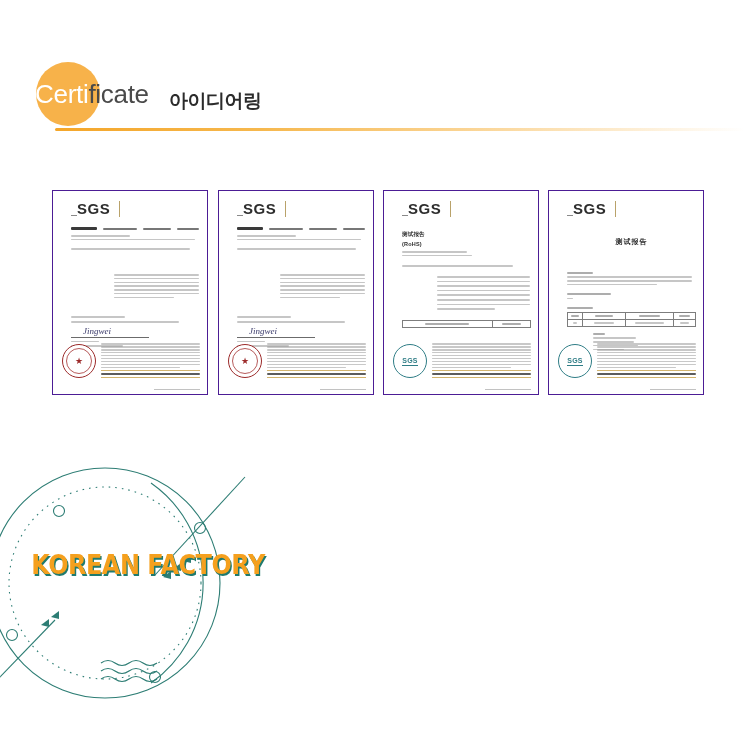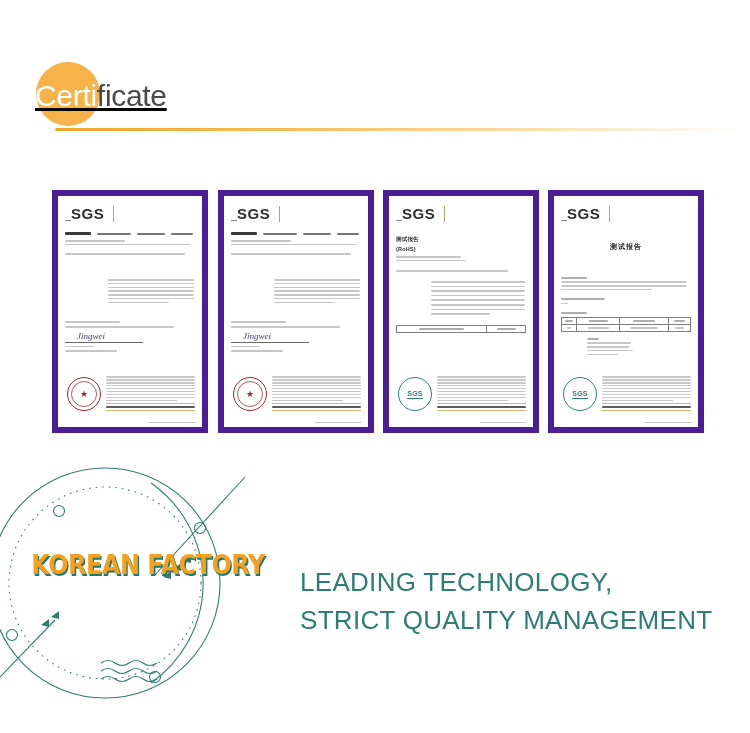--- a/index.html
+++ b/index.html
@@ -14,42 +14,42 @@
   
   .header { position: absolute; left: 0; top: 0; width: 750px; height: 150px; }
   .header-circle {
     position: absolute; left: 36px; top: 62px;
     width: 64px; height: 64px; border-radius: 50%;
     background: #F6B košik;
   }
   .header-circle { background: #F7B24A; }
   .header-title {
     position: absolute; left: 35px; top: 81px;
-    font-size: 30px; font-weight: 400; letter-spacing: -0.3px;
-    white-space: nowrap; line-height: 1; text-decoration: underline;
+    font-size: 26px; font-weight: 400; letter-spacing: -0.3px;
+    white-space: nowrap; line-height: 1;
   }
   .t-white { color: #ffffff; }
   .t-dark  { color: #4a4a4a; }
   .header-sub {
     position: absolute; left: 169px; top: 88px;
     font-size: 19px; font-weight: 700; color: #2b2b2b;
     white-space: nowrap; letter-spacing: -0.5px;
   }
   .header-rule {
     position: absolute; left: 55px; top: 128px; width: 690px; height: 3px;
     background: linear-gradient(to right, #F4A62A 0%, #F6B84E 30%, #FBD9A0 65%, rgba(255,255,255,0) 100%);
     border-radius: 2px;
   }
 
   
   .certs { position: absolute; left: 0; top: 190px; width: 750px; height: 250px; }
   .cert {
-    position: absolute; top: 0; width: 156px; height: 243px;
-    background: #ffffff; border: 6px solid #4c1d95;
-    padding: 8px 7px 4px 7px; overflow: hidden;
+    position: absolute; top: 0; width: 156px; height: 205px;
+    background: #ffffff; border: 1px solid #4c1d95;
+    padding: 8px 7px 4px 18px; overflow: hidden;
   }
   .cert.c1 { left: 52px; }
   .cert.c2 { left: 218px; }
   .cert.c3 { left: 383px; }
   .cert.c4 { left: 548px; }
 
   
   .sgs { position: relative; height: 22px; margin-bottom: 6px; }
   .sgs-word {
     font-family: "Liberation Sans", sans-serif;
@@ -150,20 +150,21 @@
 </head>
 <body>
 
 <div class="page">
 
   <div class="header">
     <div class="header-circle"></div>
     <div class="header-title">
       <span class="t-white">Certi</span><span class="t-dark">ficate</span>
     </div>
+    <div class="header-sub">아이디어링</div>
     <div class="header-rule"></div>
   </div>
 
   <div class="certs">
 
     <div class="cert c1">
       <div class="sgs">
         <span class="sgs-bar-l"></span>
         <span class="sgs-word">SGS</span>
         <span class="sgs-bar-r"></span>
@@ -553,20 +554,16 @@
         <g fill="none" stroke="#2d7d74" stroke-width="1.2">
           <path d="M 146 208 q 7 -5 14 0 q 7 5 14 0 q 7 -5 14 0 q 7 5 14 0"></path>
           <path d="M 146 216 q 7 -5 14 0 q 7 5 14 0 q 7 -5 14 0 q 7 5 14 0"></path>
           <path d="M 146 224 q 7 -5 14 0 q 7 5 14 0 q 7 -5 14 0 q 7 5 14 0"></path>
         </g>
       </svg>
     </div>
 
     <div class="kf-text">KOREAN FACTORY</div>
 
-    <div class="tagline">
-      <span class="l1">LEADING TECHNOLOGY,</span>
-      <span class="l2">STRICT QUALITY MANAGEMENT</span>
-    </div>
 
   </div>
 
 </div>
 
 </body></html>

